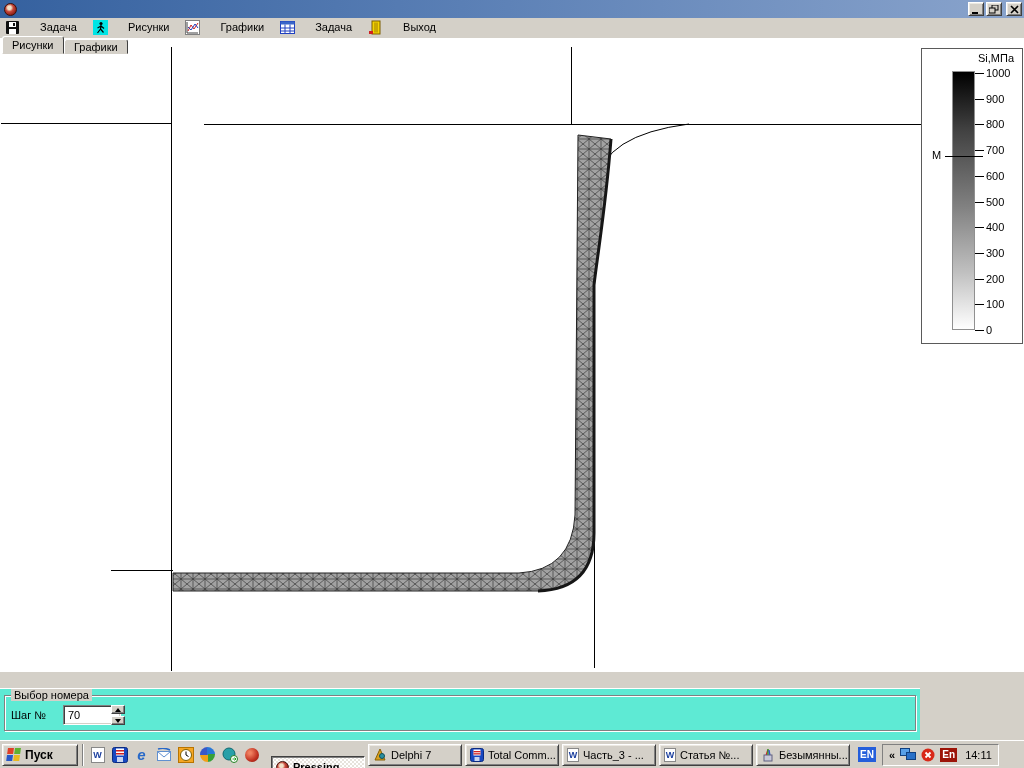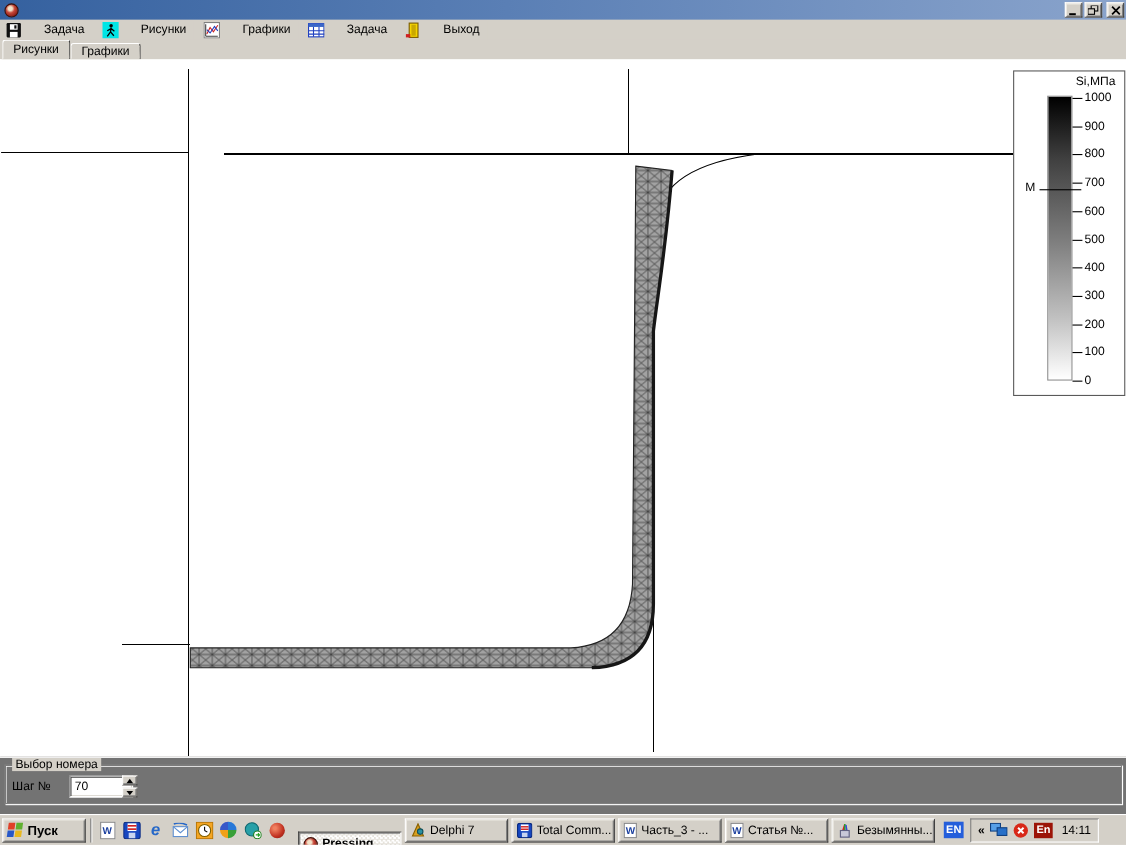--- a/index.html
+++ b/index.html
@@ -31,38 +31,38 @@
 
   
   .tabrow{position:absolute;left:0;top:36px;width:1024px;height:18px;background:#d4d0c8;}
   .tab{position:absolute;bottom:0;padding:2px 9px 2px 9px;background:#d4d0c8;
     border:1px solid;border-color:#fff #404040 #d4d0c8 #fff;border-radius:3px 3px 0 0;
     box-shadow:inset -1px 1px 0 #80808000;}
   .tab.active{left:2px;top:0;z-index:3;border-color:#fff #404040 #d4d0c8 #fff;}
   .tab.inactive{left:64px;top:3px;z-index:1;height:15px;padding-top:1px;}
 
   
-  .canvas{position:absolute;left:0;top:54px;width:1024px;height:634px;background:#fff;
+  .canvas{position:absolute;left:0;top:38px;width:1024px;height:634px;background:#fff;
     border-top:1px solid #fff;border-left:1px solid #fff;padding-left:43px;}
   .canvas svg{position:absolute;left:0;top:0;}
 
   
   .legend{position:absolute;left:920px;top:9px;width:102px;height:296px;background:#fff;
     border:1px solid #5a5a5a;}
   .legend-title{position:absolute;left:56px;top:3px;}
   .lbar{position:absolute;left:30px;top:22px;width:23px;height:259px;
     background:linear-gradient(#000 0%,#404040 22%,#808080 52%,#c0c0c0 78%,#fff 100%);
     border:1px solid #909090;}
   .ltick{position:absolute;left:53px;width:9px;height:1px;background:#000;}
   .llabel{position:absolute;left:64px;font-size:11px;text-align:right;}
   .lmark{position:absolute;left:10px;top:100px;}
   .lmarkline{position:absolute;left:23px;top:107px;width:38px;height:1px;background:#000;}
 
   
-  .steppanel{position:absolute;left:0;top:688px;width:1024px;height:52px;background:#737373;
+  .steppanel{position:absolute;left:0;top:688px;width:920px;height:52px;background:#5eead4;
     border-top:1px solid #fff;}
   .group{position:absolute;left:4px;top:6px;right:4px;bottom:9px;
     border:1px solid #808080;box-shadow:1px 1px 0 #ffffff, inset 1px 1px 0 #ffffff;}
   .group-label{position:absolute;top:-7px;left:6px;background:#d4d0c8;padding:0 3px;}
   .step-label{position:absolute;left:6px;top:13px;}
   .step-input{position:absolute;left:46px;top:9px;width:58px;height:20px;background:#fff;
     border:1px solid;border-color:#808080 #fff #fff #808080;
     box-shadow:inset 1px 1px 0 #404040, inset -1px -1px 0 #d4d0c8;
     padding:3px 1px 0 4px;font-size:11px;margin-left:12px;}
   .spinner{position:absolute;left:106px;top:9px;width:14px;height:20px;display:flex;flex-direction:column;gap:2px;}

